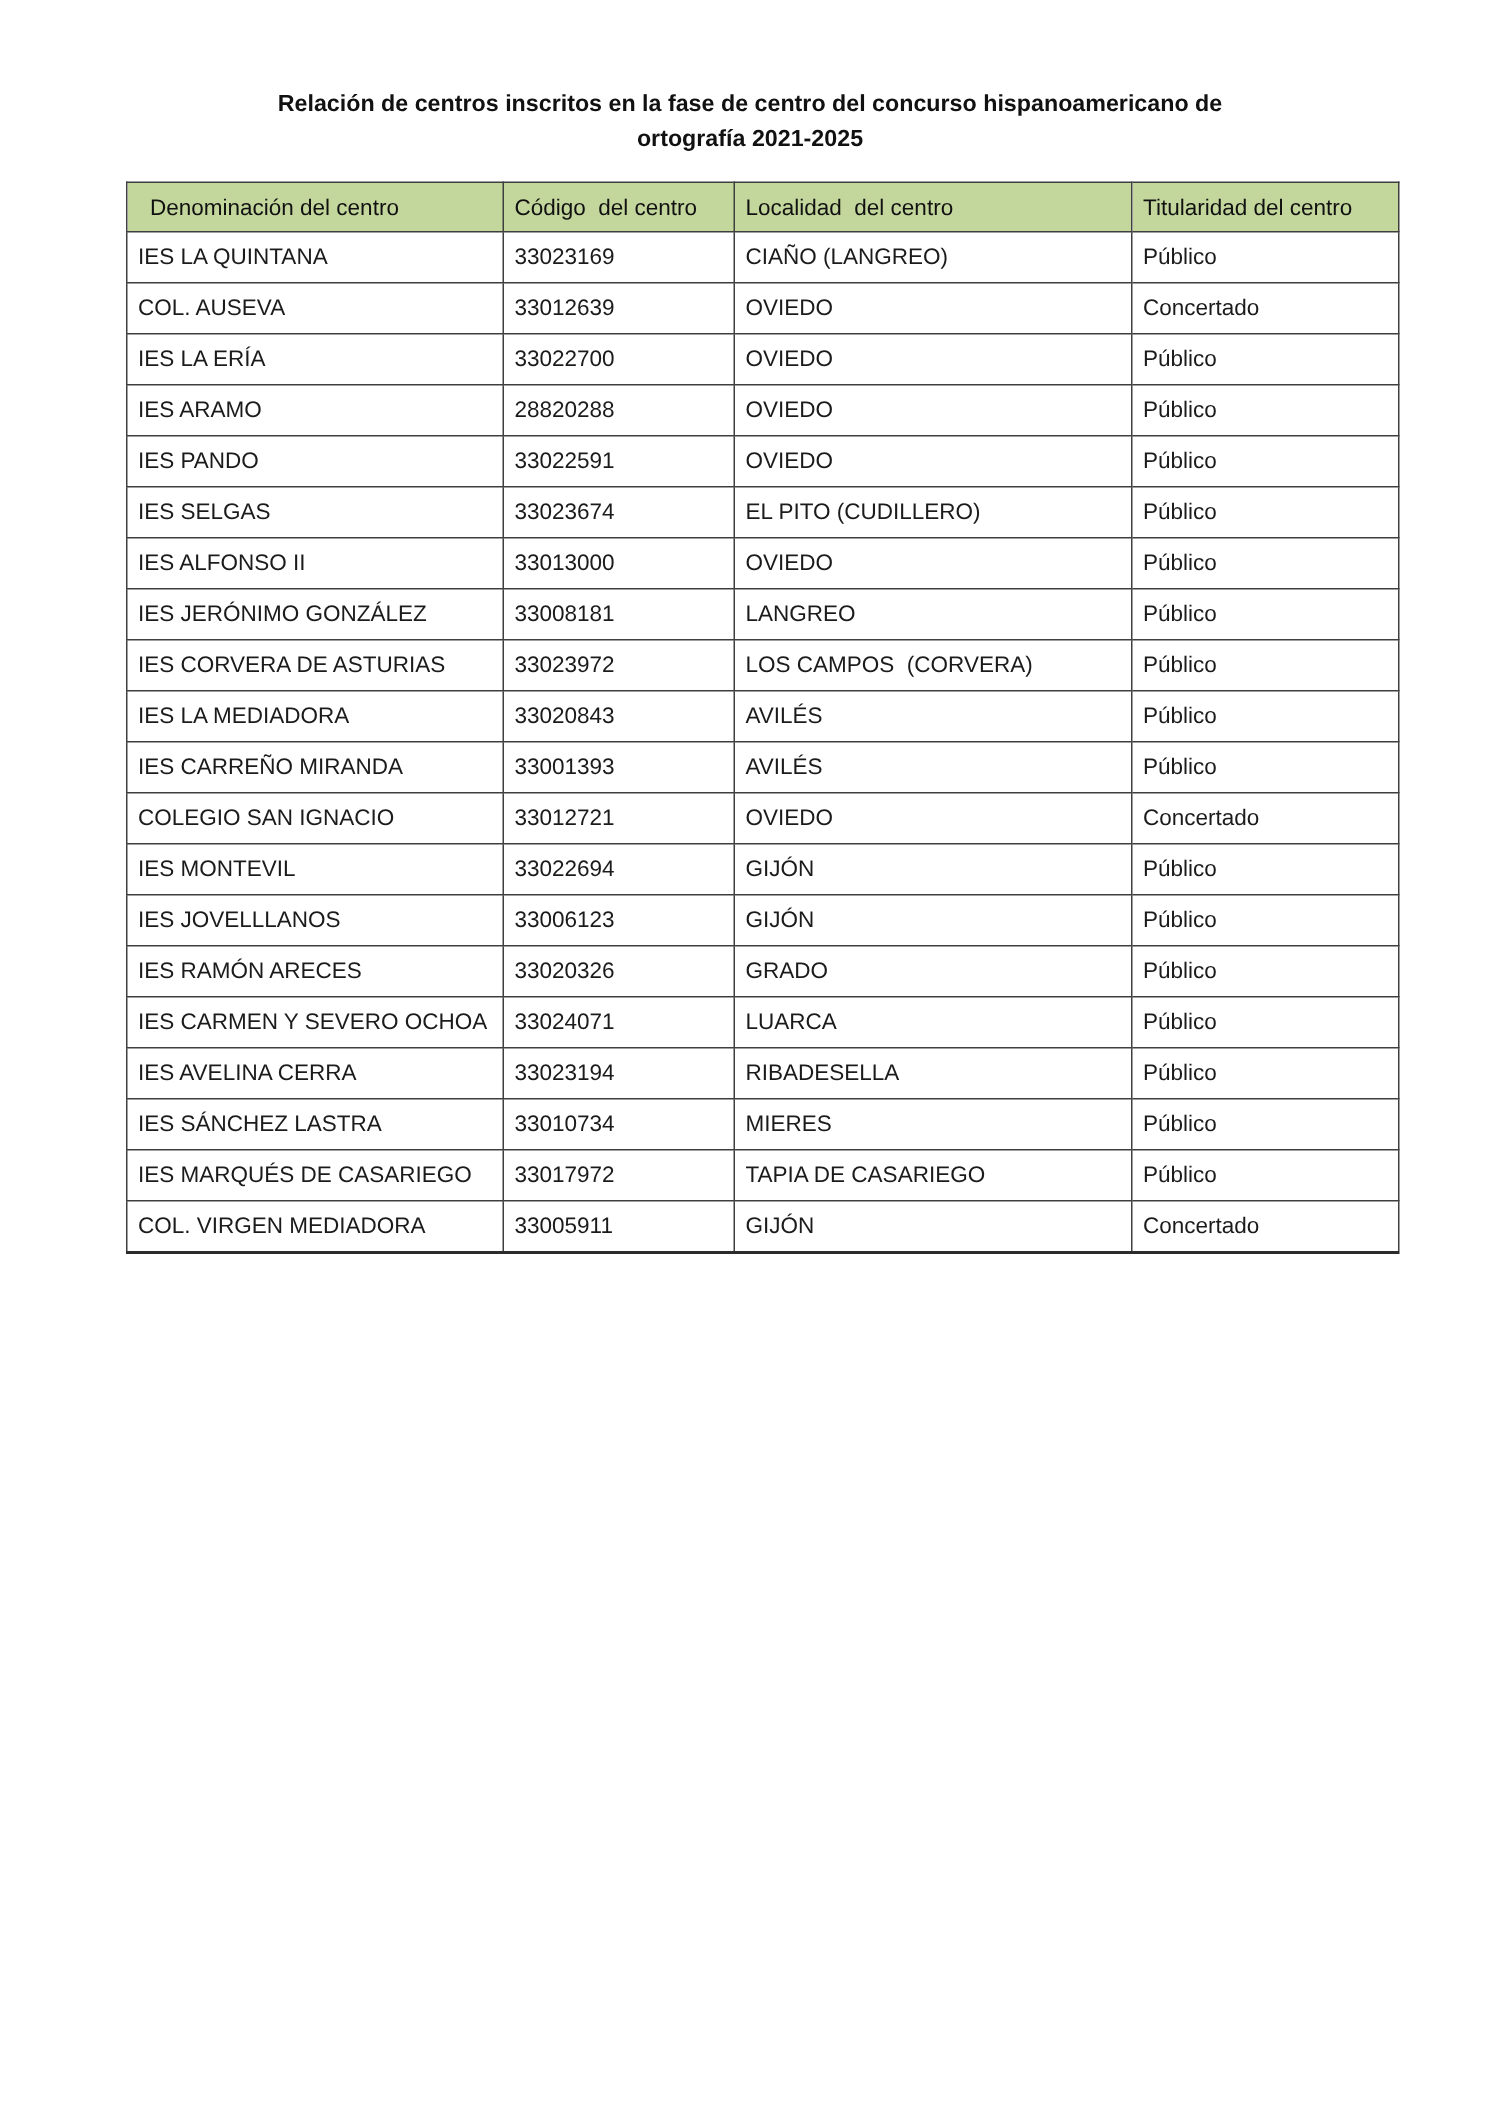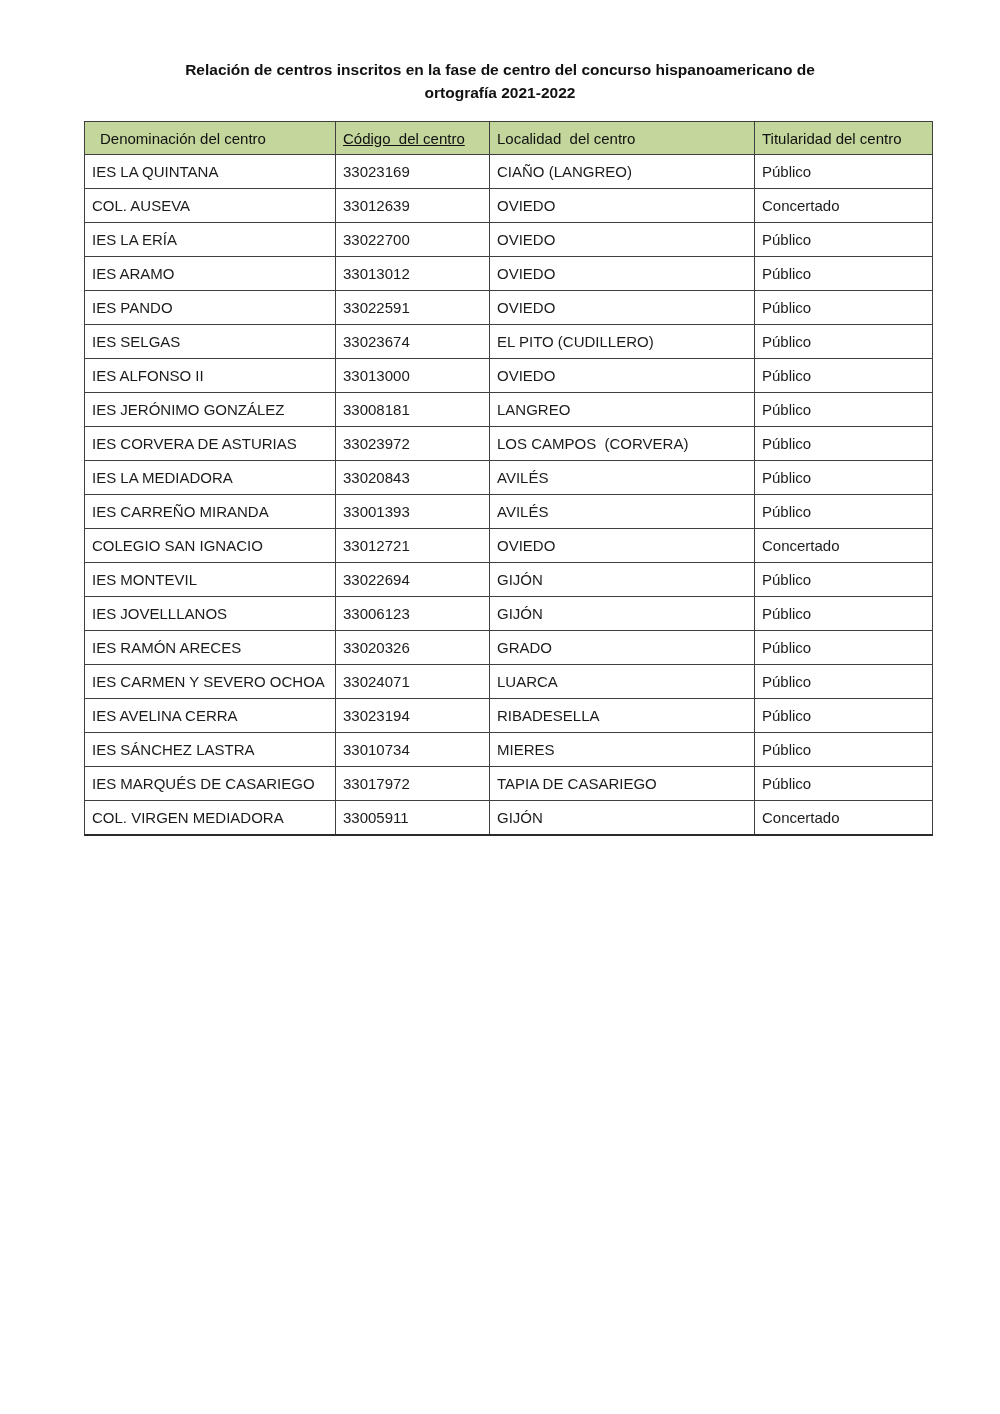--- a/index.html
+++ b/index.html
@@ -61,34 +61,34 @@
   col.c3 { width: 265px; }
   col.c4 { width: 178px; }
 </style>
 </head>
 <body>
 
 <div class="page">
 
   <div class="doc-title">
     <div>Relación de centros inscritos en la fase de centro del concurso hispanoamericano de</div>
-    <div>ortografía 2021-2022</div>
+    <div>ortografía 2021-2025</div>
   </div>
 
   <table class="centros">
     <colgroup>
       <col class="c1">
         <col class="c2">
         <col class="c3">
         <col class="c4">
     </colgroup>
     <thead>
       <tr>
         <th style="background: rgb(195, 214, 155); padding-left: 15px;">Denominación del centro</th>
-        <th style="background: rgb(195, 214, 155); text-decoration: underline;">Código  del centro</th>
+        <th style="background: rgb(195, 214, 155);">Código  del centro</th>
         <th style="background: rgb(195, 214, 155); margin-top: 36px;">Localidad  del centro</th>
         <th style="background: rgb(195, 214, 155);">Titularidad del centro</th>
       </tr>
     </thead>
     <tbody>
         <tr>
           <td>IES LA QUINTANA</td>
           <td>33023169</td>
           <td>CIAÑO (LANGREO)</td>
           <td>Público</td>
@@ -100,21 +100,21 @@
           <td>Concertado</td>
         </tr>
         <tr>
           <td>IES LA ERÍA</td>
           <td>33022700</td>
           <td>OVIEDO</td>
           <td>Público</td>
         </tr>
         <tr>
           <td>IES ARAMO</td>
-          <td>33013012</td>
+          <td>28820288</td>
           <td>OVIEDO</td>
           <td>Público</td>
         </tr>
         <tr>
           <td>IES PANDO</td>
           <td>33022591</td>
           <td>OVIEDO</td>
           <td>Público</td>
         </tr>
         <tr>

